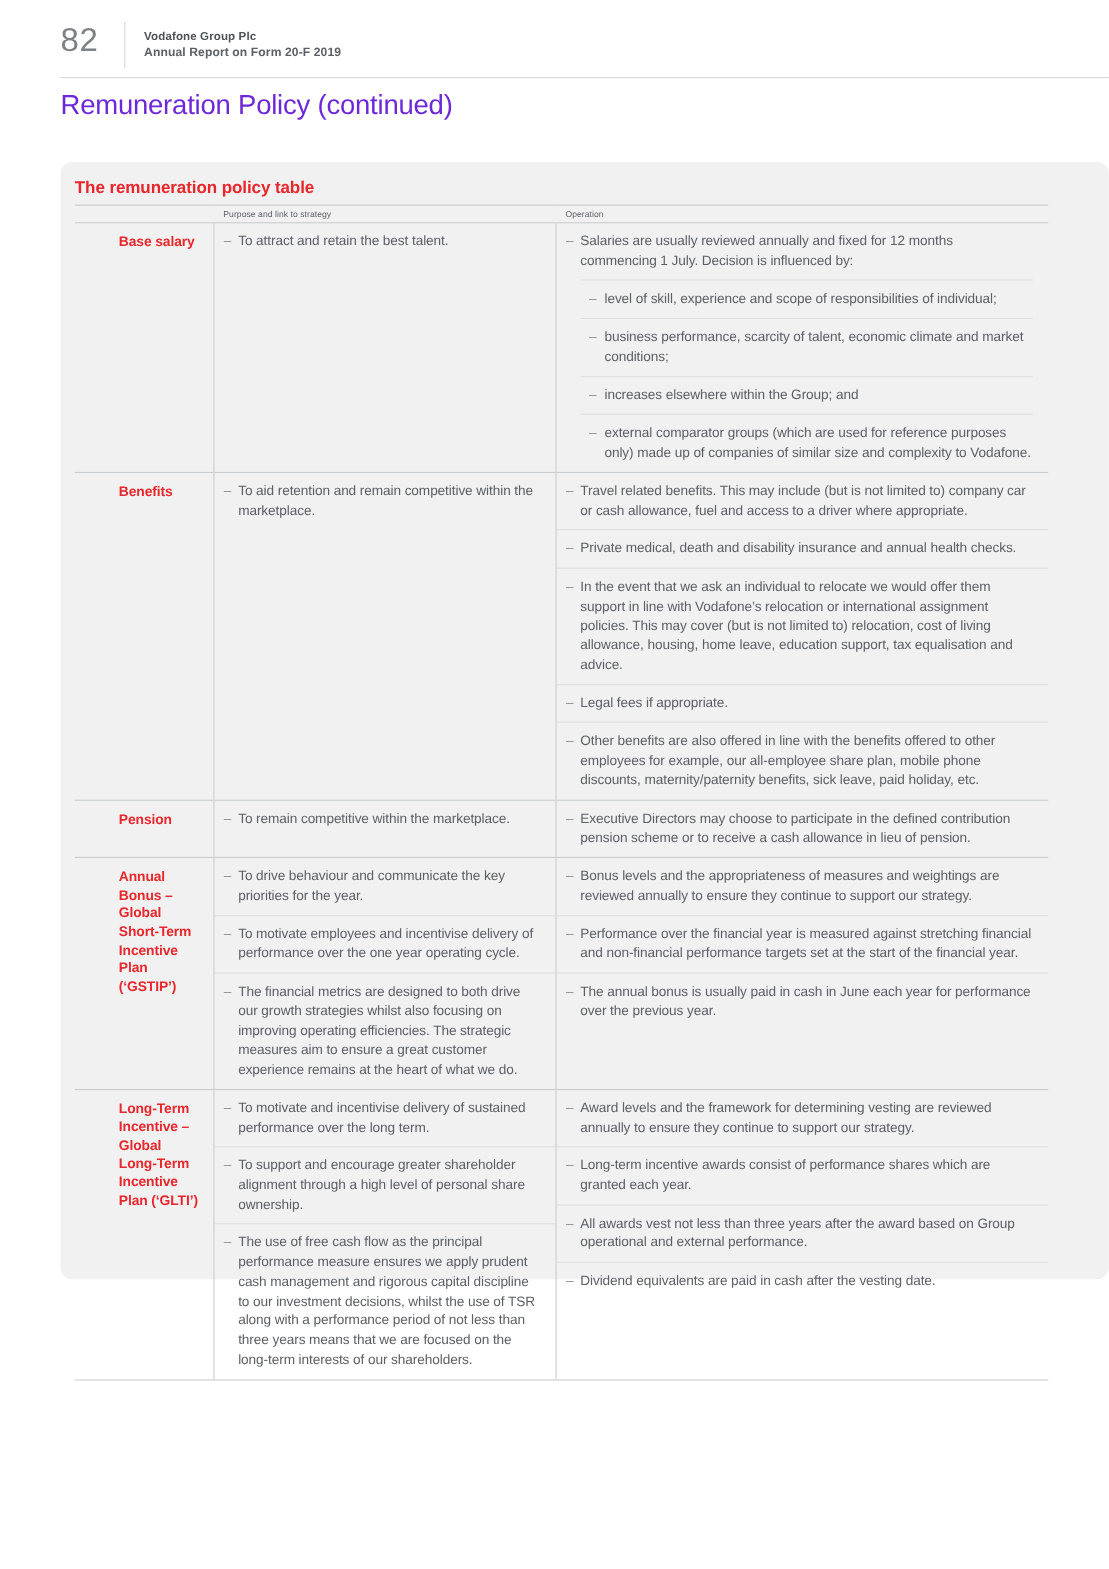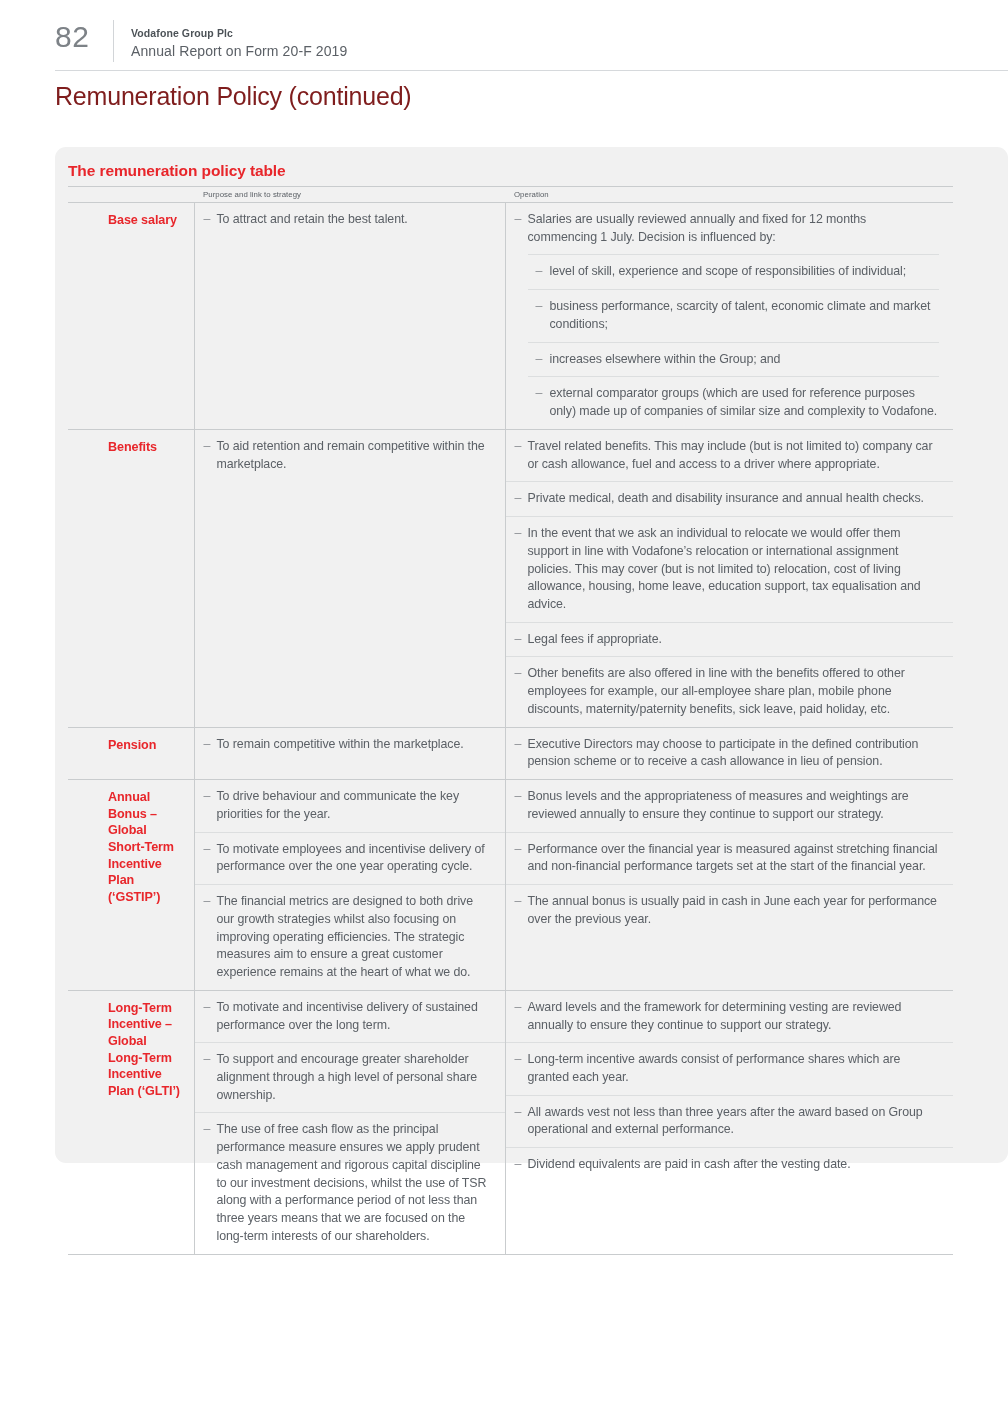--- a/index.html
+++ b/index.html
@@ -47,42 +47,42 @@
     top: 26px;
     line-height: 1.45;
   }
   .header-meta .company {
     font-size: 10.5px;
     font-weight: bold;
     color: #4c5257;
     letter-spacing: 0.1px;
   }
   .header-meta .report {
-    font-size: 14px;
-    font-weight: normal;
+    font-size: 11px;
+    font-weight: bold;
     color: #5b6066;
     letter-spacing: 0.1px;
   }
   .header-rule {
     position: absolute;
     left: 55px;
     right: 0;
     top: 70px;
     height: 1px;
     background: #d6d9dc;
   }
 
   
   .section-title {
     position: absolute;
     left: 55px;
     top: 82px;
     font-size: 25px;
     font-weight: 300;
-    color: #7f1d1d;
+    color: #6d28d9;
     letter-spacing: -0.2px;
   }
 
   
   .panel {
     position: absolute;
     left: 55px;
     top: 147px;
     width: 953px;
     height: 1016px;

